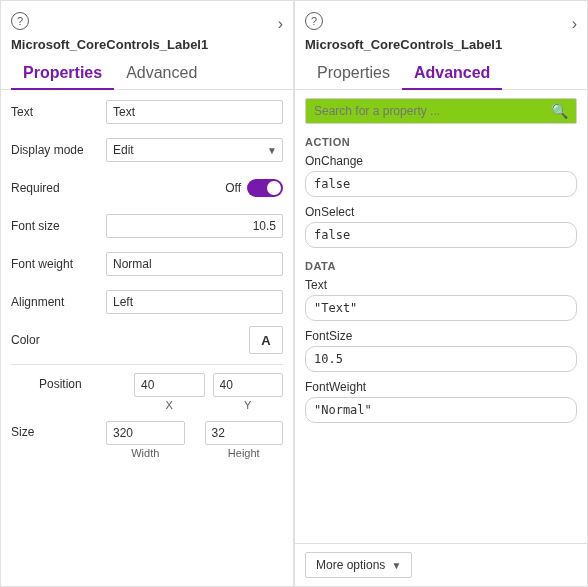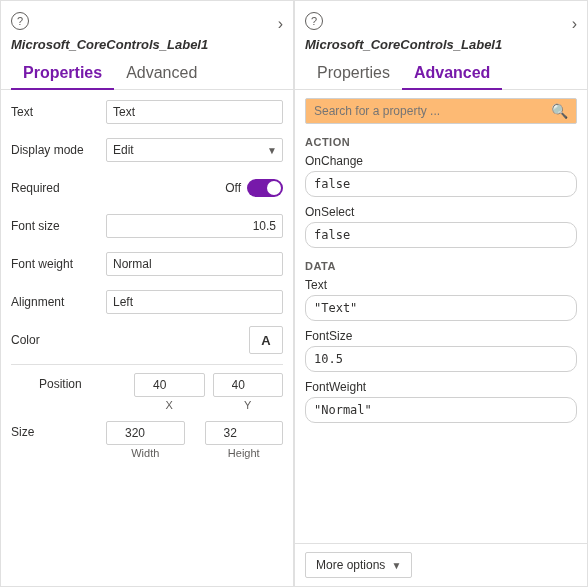--- a/index.html
+++ b/index.html
@@ -26,21 +26,20 @@
       border-bottom: 1px solid #e0e0e0;
     }
     .panel-title {
       font-size: 13px;
       font-weight: 600;
       color: #323130;
       margin-bottom: 6px;
       white-space: nowrap;
       overflow: hidden;
       text-overflow: ellipsis;
-      font-style: italic;
     }
     .tabs {
       display: flex;
       gap: 0;
     }
     .tab {
       padding: 6px 12px;
       font-size: 16px;
       color: #605e5c;
       cursor: pointer;
@@ -161,21 +160,21 @@
     .pos-group {
       display: flex;
       flex-direction: column;
       align-items: center;
       flex: 1;
     }
     .pos-input {
       width: 100%;
       border: 1px solid #d0d0d0;
       border-radius: 2px;
-      padding: 4px 18px;
+      padding: 4px 6px;
       font-size: 12px;
       color: #323130;
       background: #fff;
       outline: none;
       text-align: left;
     }
     .pos-sub-label {
       font-size: 11px;
       color: #605e5c;
       margin-top: 2px;
@@ -195,21 +194,21 @@
       margin-bottom: 12px;
     }
     .search-input {
       width: 100%;
       border: 1px solid #d0d0d0;
       border-radius: 2px;
       padding: 5px 11px 5px 8px;
       font-size: 12px;
       color: #323130;
       outline: none;
-      background: #fdba74;
+      background: #84cc16;
     }
     .search-icon {
       position: absolute;
       right: 8px;
       top: 50%;
       transform: translateY(-50%);
       color: #605e5c;
       font-size: 14px;
     }
     .section-header {

